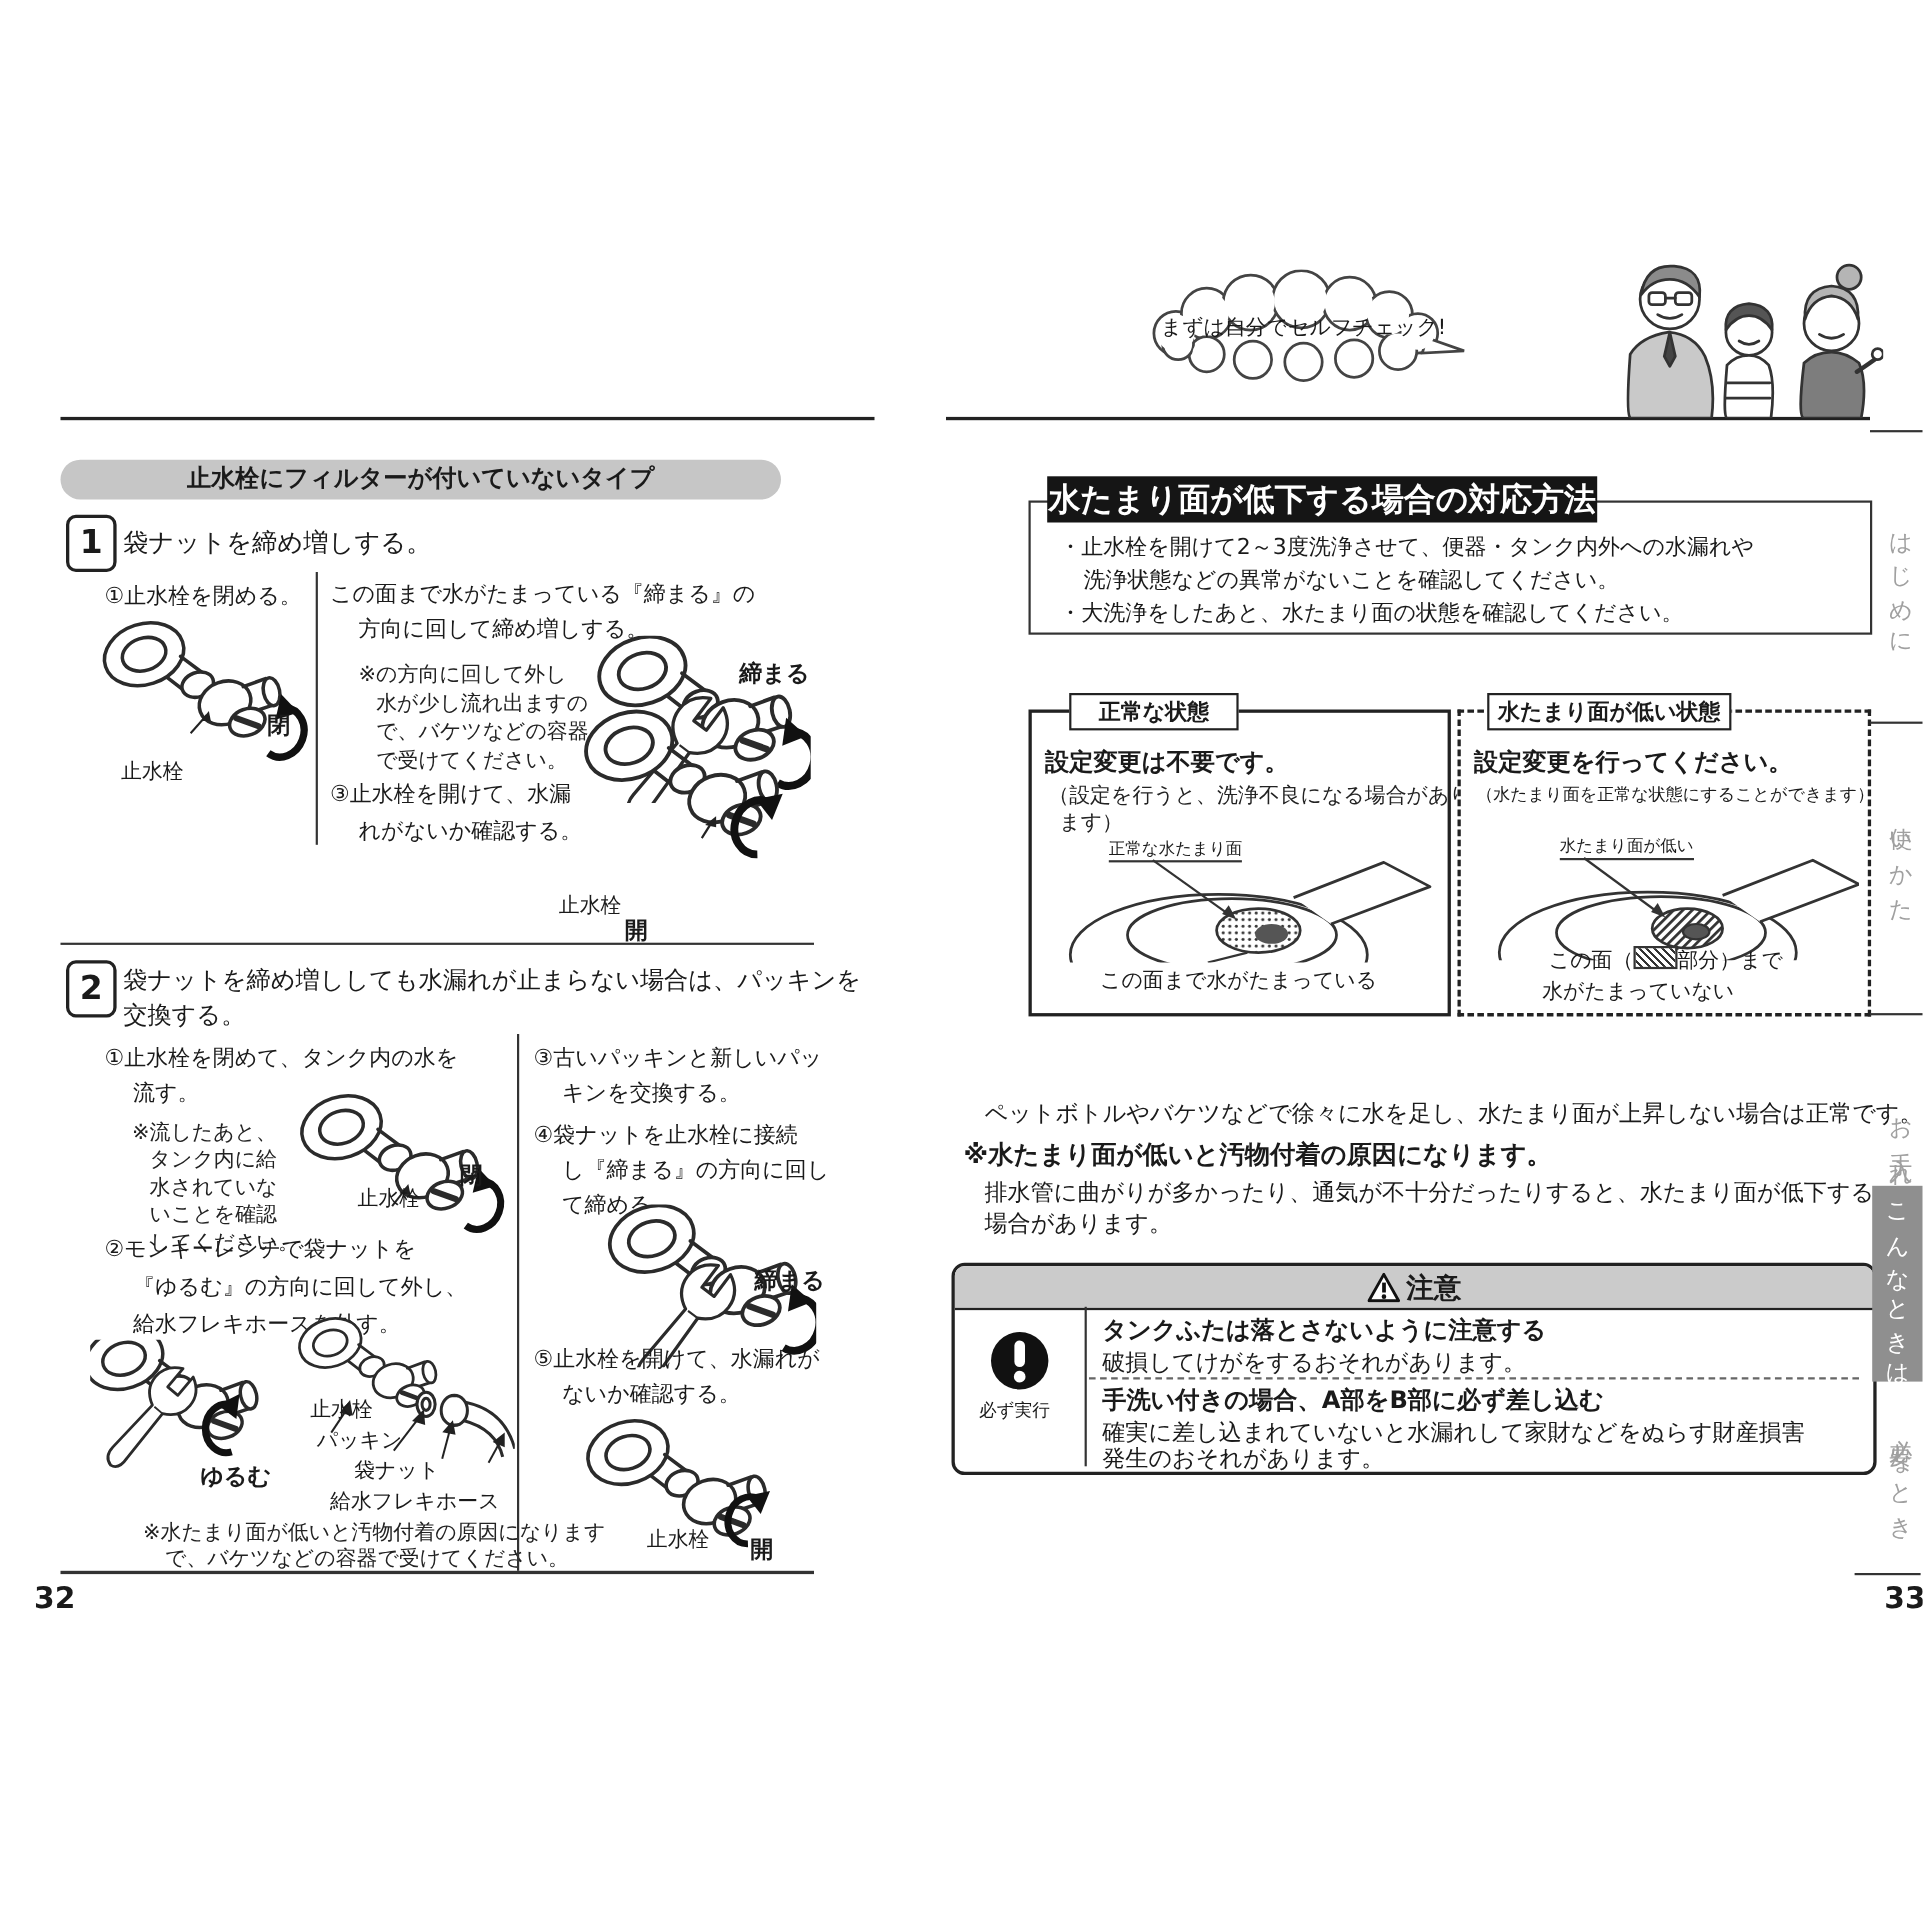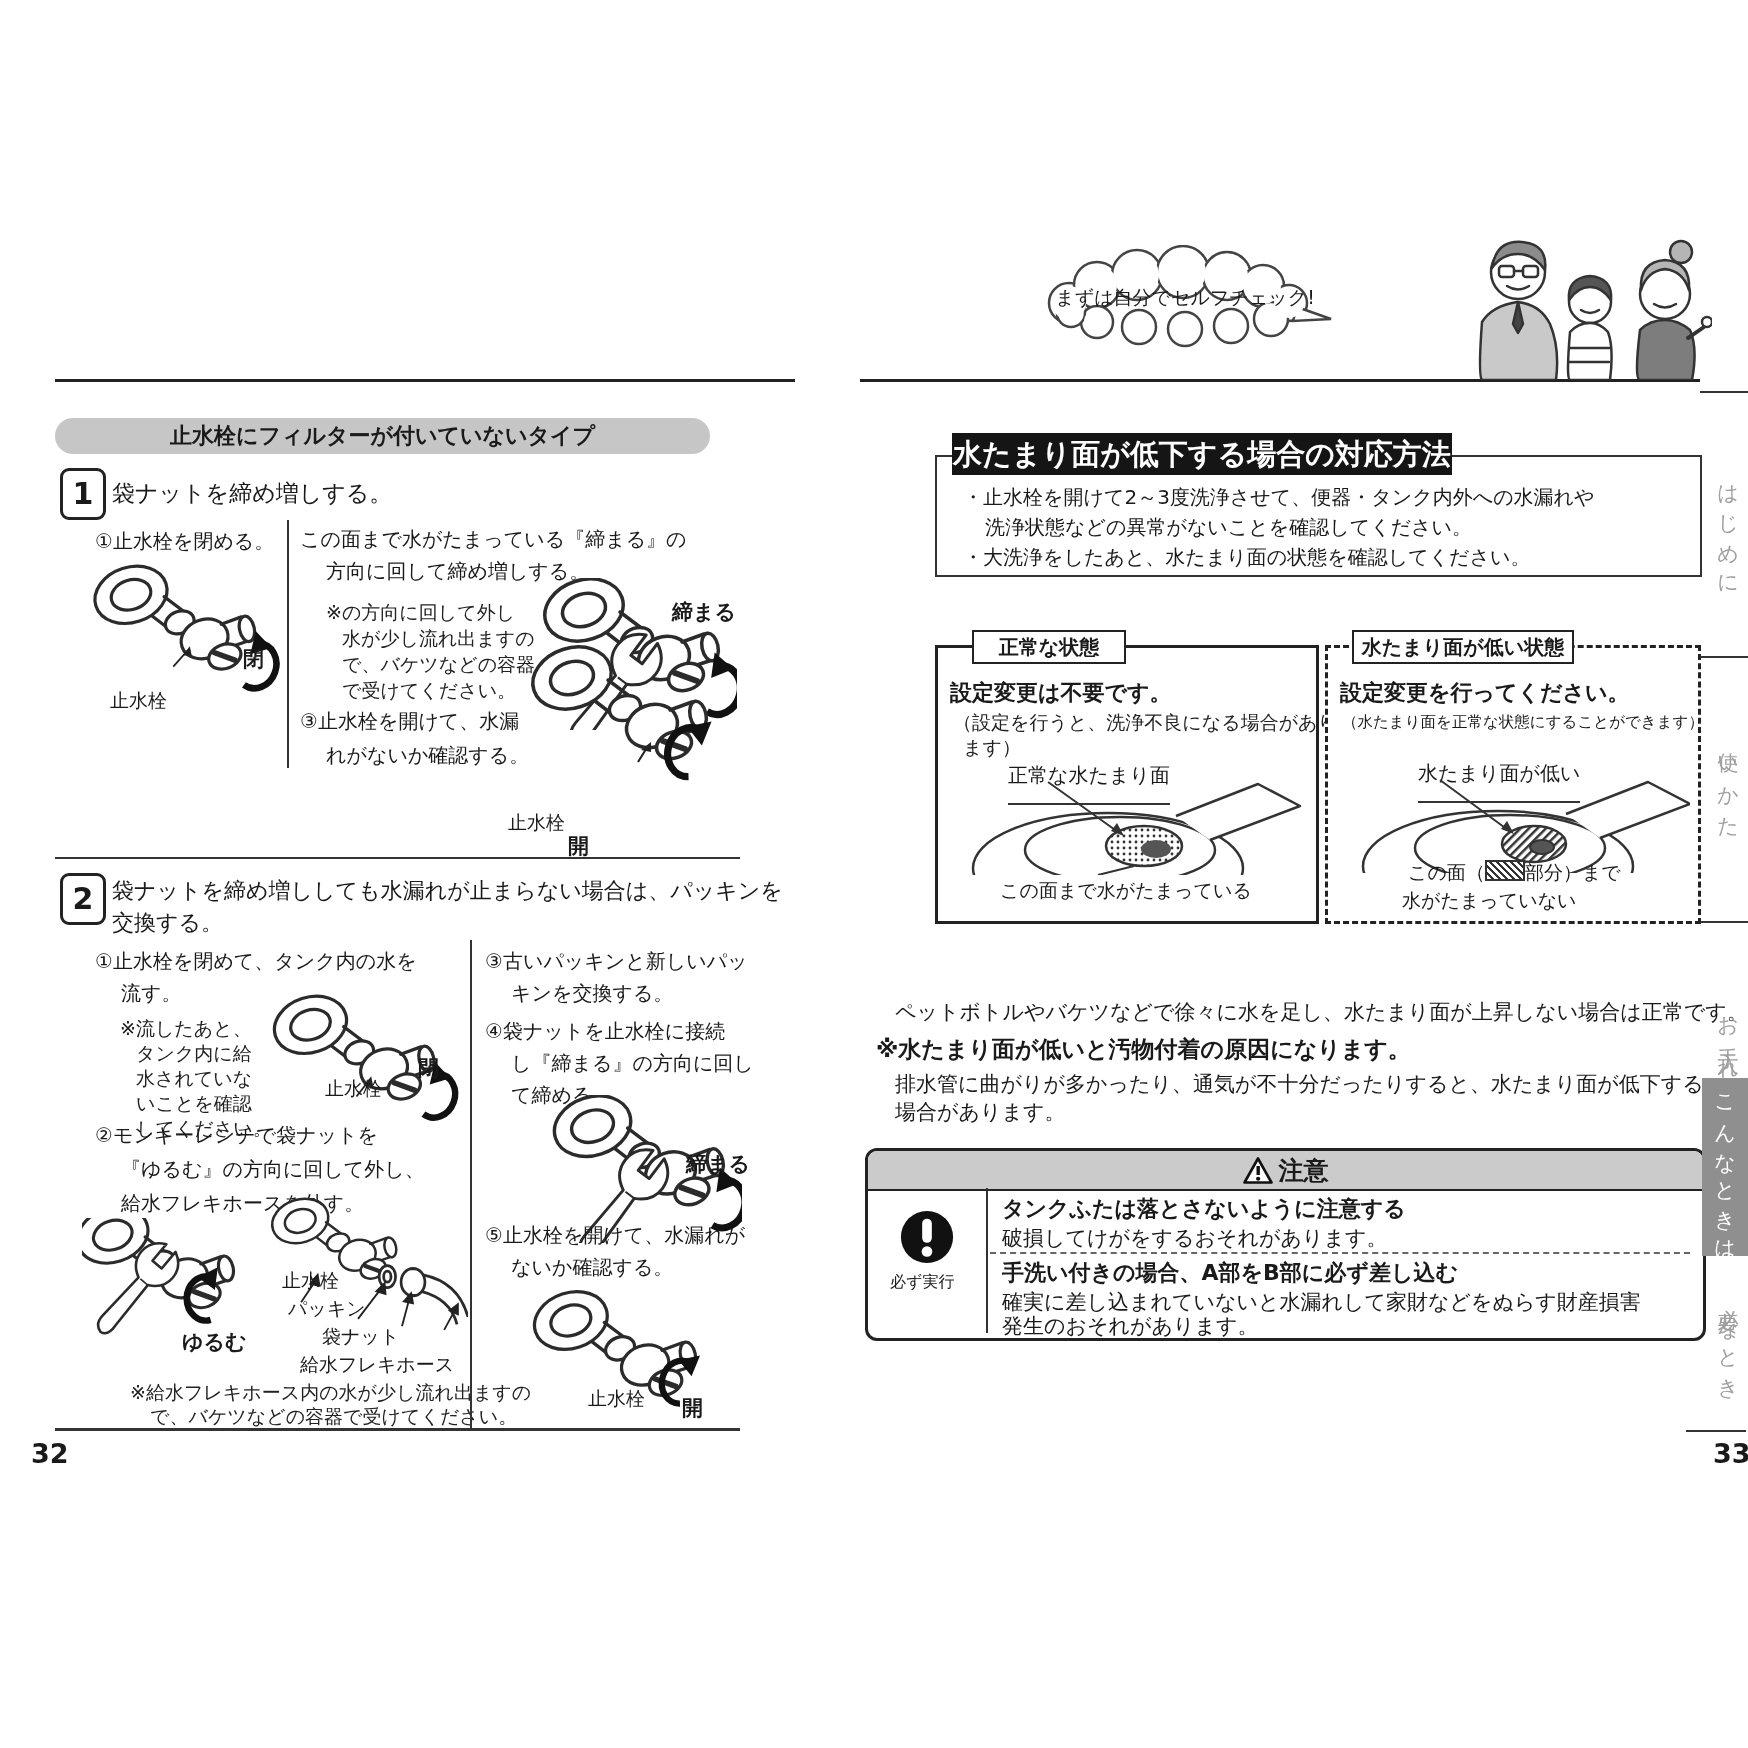--- a/index.html
+++ b/index.html
@@ -17,21 +17,21 @@
         text-align:center;font-size:30px;font-weight:bold;line-height:46px;background:#fff;}
   .vline{position:absolute;background:#333;width:2px;}
   .hline{position:absolute;background:#333;height:2px;}
   .blackbar{position:absolute;background:#151515;color:#fff;text-align:center;
         font-size:29px;font-weight:bold;line-height:42px;z-index:3;}
   .introbox{position:absolute;border:2px solid #333;background:#fff;}
   .cmpbox{position:absolute;border:3px solid #222;background:#fff;}
   .cmpbox-dashed{position:absolute;border:3px dashed #222;background:#fff;}
   .tag{position:absolute;border:2.5px solid #222;background:#fff;text-align:center;
         font-size:20px;font-weight:bold;line-height:30px;z-index:4;}
-  .pointer-label{font-size:20px;border-bottom:2px solid #333;padding-bottom:14px;}
+  .pointer-label{font-size:15px;border-bottom:2px solid #333;padding-bottom:1px;}
   .caption{font-size:19px;}
   .hatch{display:inline-block;width:36px;height:17px;border:2px solid #333;vertical-align:-2px;
         background:repeating-linear-gradient(45deg,#fff 0 3px,#333 3px 5px);}
   .cautionbox{position:absolute;border:3px solid #222;border-radius:12px;background:#fff;overflow:hidden;}
   .cautionhead{position:absolute;left:0;top:0;right:0;height:38px;background:#cbcbcb;
         border-bottom:2px solid #222;display:flex;align-items:center;justify-content:center;
         font-size:25px;font-weight:bold;gap:6px;}
   .illu{position:absolute;}
   .v-tab{position:absolute;left:1712px;width:30px;writing-mode:vertical-rl;text-orientation:upright;
         letter-spacing:6px;font-size:21px;color:#a0a0a0;}
@@ -240,21 +240,21 @@
         <polygon points="178,110 170,119 180,121"></polygon>
       <path d="M214 150 L226 128" fill="none"></path>
         <polygon points="229,122 220,129 229,133"></polygon>
     </g>
   </svg>
   <div class="t t-label" style="left:282px;top:1268px">止水栓</div>
   <div class="t t-label" style="left:288px;top:1296px">パッキン</div>
   <div class="t t-label" style="left:322px;top:1324px">袋ナット</div>
   <div class="t t-label" style="left:300px;top:1352px">給水フレキホース</div>
 
-  <div class="t t-note" style="left:130px;top:1380px">※給水フレキホース内の水が少し流れ出ますの</div>
+  <div class="t t-note" style="left:130px;top:1380px">※水たまり面が低いと汚物付着の原因になります</div>
   <div class="t t-note" style="left:150px;top:1404px">で、バケツなどの容器で受けてください。</div>
 
   <div class="vline" style="left:470px;top:940px;height:488px"></div>
 
   <div class="t t-sub" style="left:485px;top:948px">③古いパッキンと新しいパッ</div>
   <div class="t t-sub" style="left:511px;top:980px">キンを交換する。</div>
 
   <div class="t t-sub" style="left:485px;top:1018px">④袋ナットを止水栓に接続</div>
   <div class="t t-sub" style="left:511px;top:1050px">し『締まる』の方向に回し</div>
   <div class="t t-sub" style="left:511px;top:1082px">て締める。</div>

